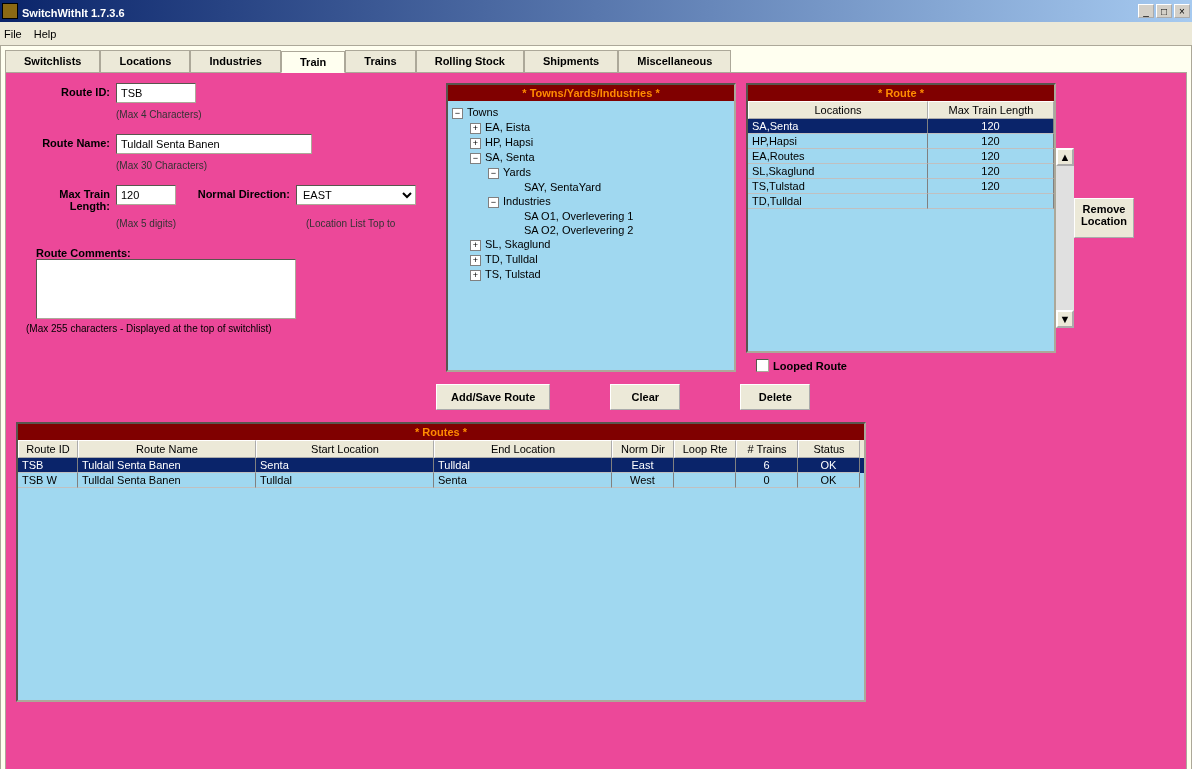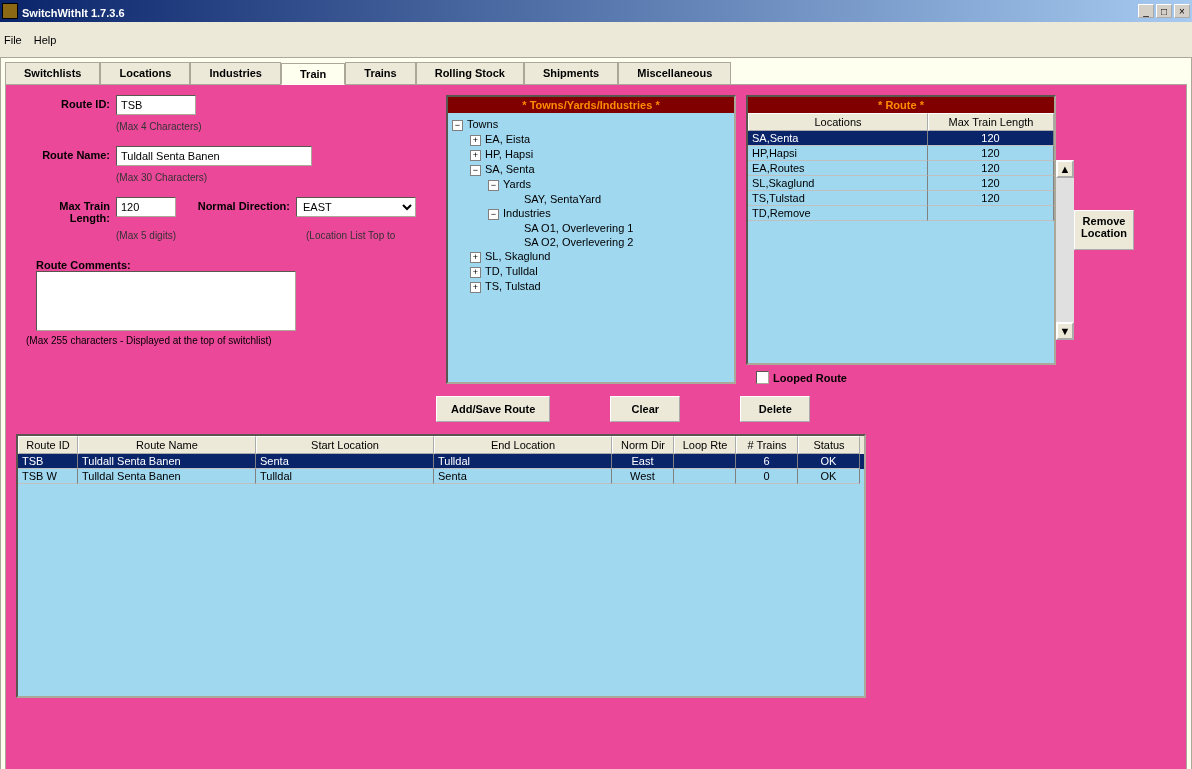--- a/index.html
+++ b/index.html
@@ -3,21 +3,21 @@
 <meta charset="utf-8">
 <style>
 * { box-sizing: border-box; margin: 0; padding: 0; font-family: Tahoma, Arial, sans-serif; font-size: 11px; }
 body { background: #d4d0c8; width: 1192px; height: 769px; overflow: hidden; }
 .titlebar { background: linear-gradient(to right, #0a246a, #a6caf0); height: 22px; display: flex; align-items: center; justify-content: space-between; padding: 0 2px; }
 .titlebar-left { display: flex; align-items: flex-end; gap: 4px; }
 .title-icon { width: 16px; height: 16px; background: #8b6914; border: 1px solid #000; }
 .titlebar-text { color: #fff; font-weight: bold; }
 .titlebar-buttons { display: flex; gap: 2px; }
 .titlebar-btn { width: 16px; height: 14px; background: #d4d0c8; border: 1px outset #fff; font-size: 10px; display: flex; align-items: center; justify-content: center; cursor: pointer; }
-.menubar { background: #ece9d8; height: 36px; display: flex; align-items: center; padding: 0 4px; gap: 12px; border-bottom: 1px solid #aca899; }
+.menubar { background: #ece9d8; height: 24px; display: flex; align-items: center; padding: 0 4px; gap: 12px; border-bottom: 1px solid #aca899; }
 .menu-item { cursor: pointer; }
 .outer-frame { border: 1px solid #aca899; border-top: none; padding: 4px; background: #fffff0; }
 .tabbar { display: flex; background: #fffff0; }
 .tab { padding: 4px 18px; font-weight: bold; border: 1px solid #aca899; border-bottom: none; background: #ece9d8; cursor: pointer; }
 .tab.active { background: #fffff0; position: relative; top: 1px; border-bottom: 1px solid #fffff0; }
 .content-area { border: 1px solid #aca899; padding: 10px; background: #ec4899; min-height: 700px; display: flex; flex-direction: column; }
 .top-row { display: flex; gap: 10px; }
 .form-col { flex: 0 0 420px; }
 .form-row { display: flex; align-items: flex-start; margin-bottom: 6px; }
 .form-label { width: 100px; text-align: right; font-weight: bold; padding-right: 6px; padding-top: 3px; }
@@ -161,21 +161,21 @@
                 </div>
           <div class="grid-row">
                   <div class="grid-cell" style="width:180px">SL,Skaglund</div>
                   <div class="grid-cell" style="width:126px;text-align:center">120</div>
                 </div>
           <div class="grid-row">
                   <div class="grid-cell" style="width:180px">TS,Tulstad</div>
                   <div class="grid-cell" style="width:126px;text-align:center">120</div>
                 </div>
           <div class="grid-row">
-                  <div class="grid-cell" style="width:180px">TD,Remove</div>
+                  <div class="grid-cell" style="width:180px">TD,Tulldal</div>
                   <div class="grid-cell" style="width:126px;text-align:center"></div>
                 </div>
         </div>
       </div>
       <div class="scroll-col" style="height:180px;margin-top:40px">
         <div class="scroll-btn">▲</div>
         <div class="scroll-track"></div>
         <div class="scroll-btn">▼</div>
       </div>
       <div class="remove-btn">Remove Location</div>
@@ -187,20 +187,21 @@
       </div>
     </div>
 
     <div class="btn-row">
       <div class="action-btn">Add/Save Route</div>
       <div class="action-btn">Clear</div>
       <div class="action-btn">Delete</div>
     </div>
 
     <div class="routes-panel" style="width:850px">
+      <div class="panel-header">* Routes *</div>
       <div class="routes-grid">
         <div class="grid-header">
           <div class="grid-header-cell route-col-0">Route ID</div>
           <div class="grid-header-cell route-col-1">Route Name</div>
           <div class="grid-header-cell route-col-2">Start Location</div>
           <div class="grid-header-cell route-col-3">End Location</div>
           <div class="grid-header-cell route-col-4">Norm Dir</div>
           <div class="grid-header-cell route-col-5">Loop Rte</div>
           <div class="grid-header-cell route-col-6"># Trains</div>
           <div class="grid-header-cell route-col-7">Status</div>

